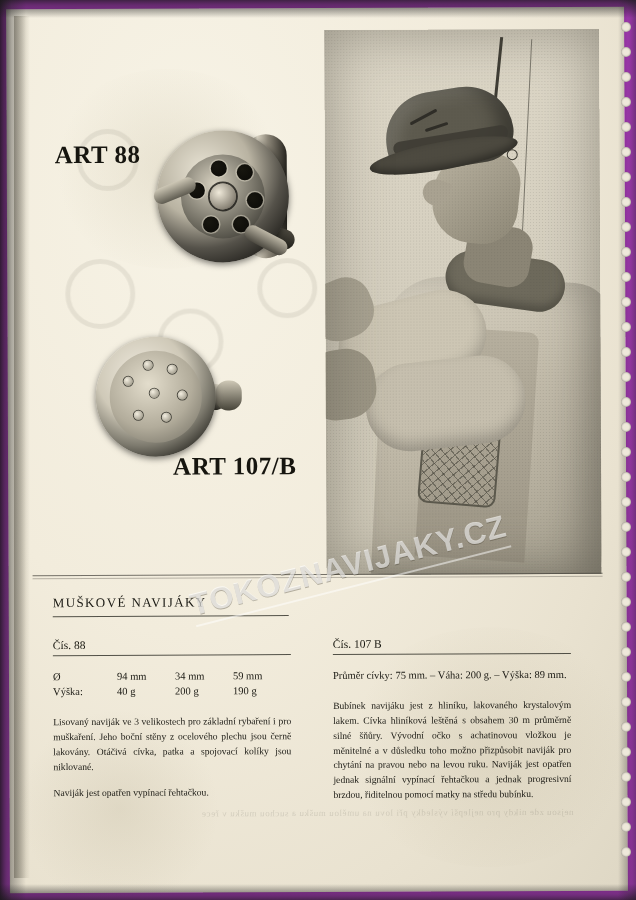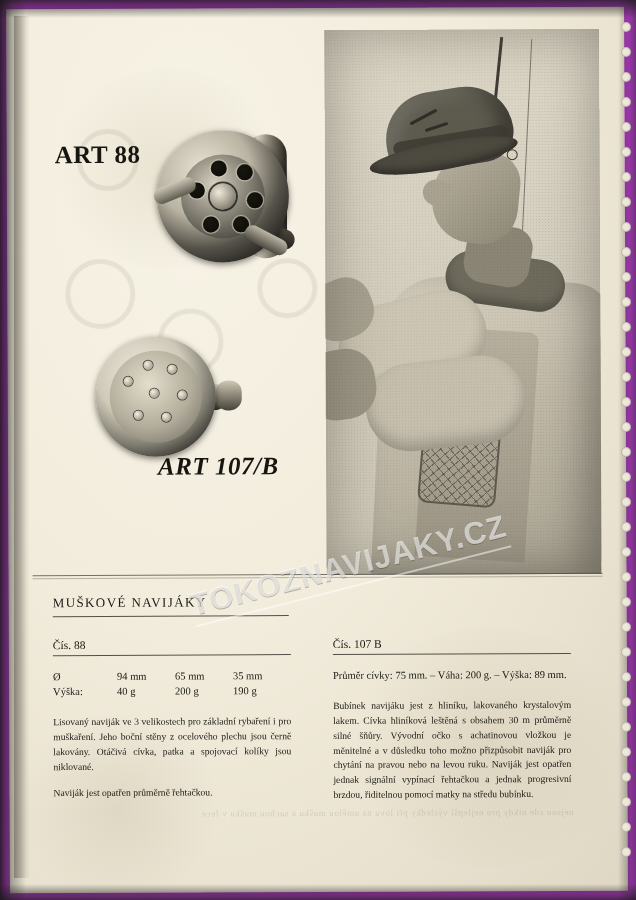--- a/index.html
+++ b/index.html
@@ -406,21 +406,21 @@
 
   
   .art-title {
     position: absolute;
     font-family: "Liberation Serif", serif;
     font-weight: bold;
     color: #16150f;
     letter-spacing: 0.5px;
   }
   #art88-title { left: 48px; top: 132px; font-size: 25px; }
-  #art107-title { left: 150px; top: 444px; font-size: 25px; font-style: italic; }
+  #art107-title { left: 165px; top: 444px; font-size: 25px; }
 
   
   .hr-main {
     position: absolute;
     left: 24px; top: 566px;
     width: 570px; height: 1px;
     background: #4a4740;
     opacity: 0.75;
   }
   .hr-thin {
@@ -624,34 +624,34 @@
 
         <div class="col">
           <div class="col-head">Čís. 88</div>
           <div class="col-head-rule"></div>
 
           <table class="spec-table">
             <tbody>
                 <tr>
               <td class="lbl">Ø</td>
               <td class="v">94 mm</td>
-              <td class="v">65 mm</td>
-              <td class="v">35 mm</td>
+              <td class="v">34 mm</td>
+              <td class="v">59 mm</td>
             </tr>
             <tr>
               <td class="lbl">Výška:</td>
               <td class="v">40 g</td>
               <td class="v">200 g</td>
               <td class="v">190 g</td>
             </tr>
           </tbody>
             </table>
 
           <p class="body first">Lisovaný naviják ve 3 velikostech pro základní rybaření i pro muškaření. Jeho boční stěny z ocelového plechu jsou černě lakovány. Otáčivá cívka, patka a spojovací kolíky jsou niklované.</p>
-          <p class="body">Naviják jest opatřen průměrně řehtačkou.</p>
+          <p class="body">Naviják jest opatřen vypínací řehtačkou.</p>
         </div>
 
         <div class="col">
           <div class="col-head">Čís. 107 B</div>
           <div class="col-head-rule"></div>
 
           <table class="spec-table">
             <tbody>
                 <tr>
               <td colspan="4">Průměr cívky: 75 mm. – Váha: 200 g. – Výška: 89 mm.</td>

